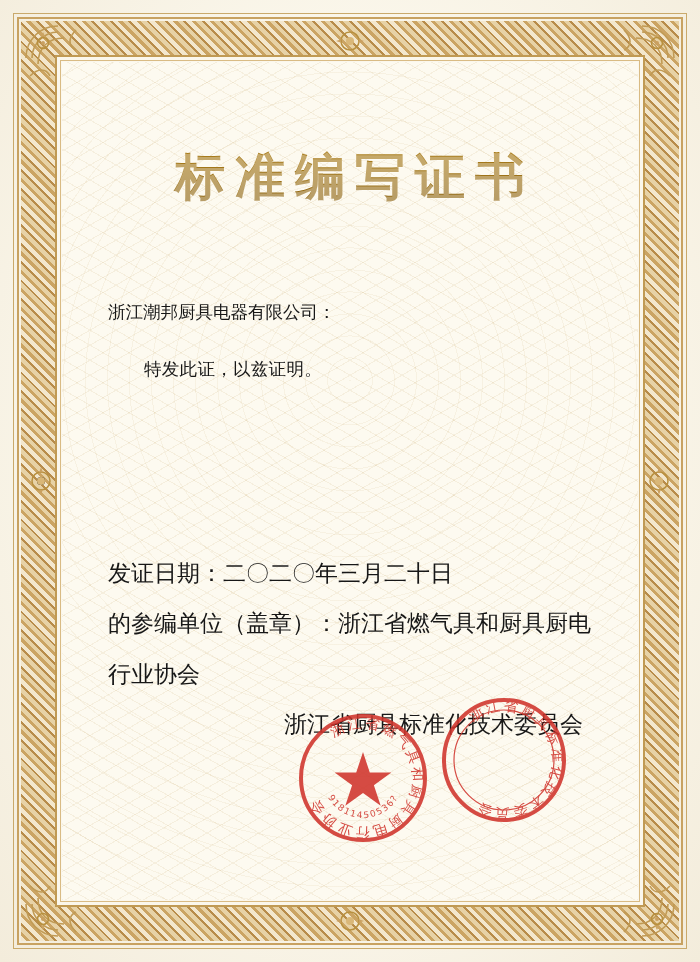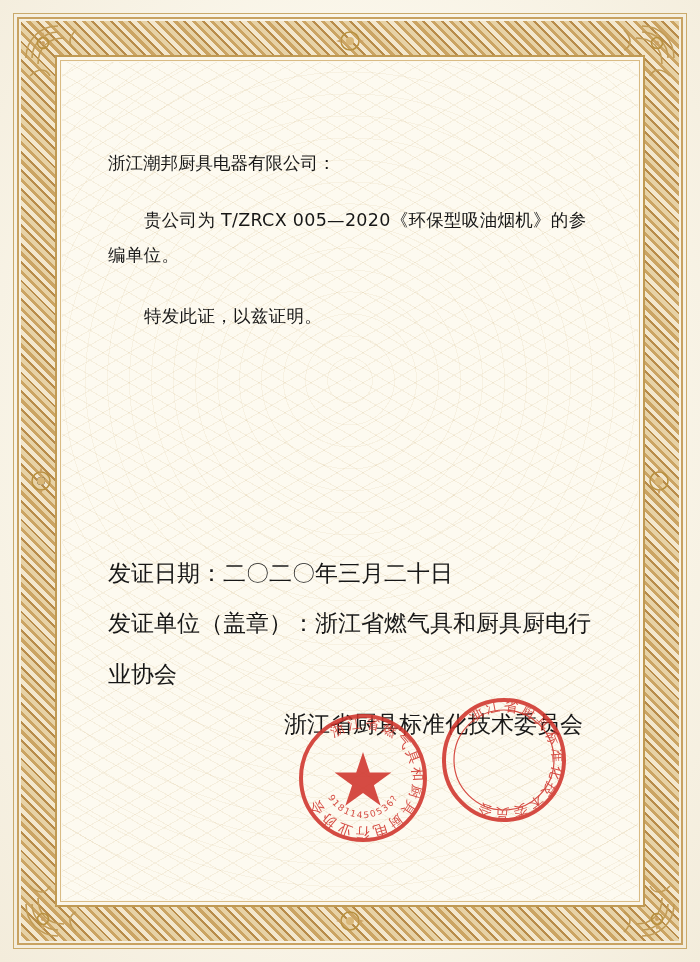--- a/index.html
+++ b/index.html
@@ -301,34 +301,34 @@
     <svg width="30" height="30" viewBox="0 0 30 30">
       <circle cx="15" cy="15" r="9" fill="none" stroke="#b8903f" stroke-width="1.5"></circle>
       <circle cx="15" cy="15" r="4" fill="#d9b778"></circle>
       <path d="M1 15 L7 17 L5.5 15 L7 13 Z" fill="#c9a061"></path>
       <path d="M29 15 L23 17 L24.5 15 L23 13 Z" fill="#c9a061"></path>
     </svg>
   </div>
 
   <div class="content">
 
+    <h1 class="cert-title">标准编写证书</h1>
 
 
     <div class="body-block">
       <p class="salutation">浙江潮邦厨具电器有限公司：</p>
-      <p class="para">贵公司为 T/ZRCX 005—2020《环保型吸油烟机》的参编单位。</p>
       <p class="para closing">特发此证，以兹证明。</p>
     </div>
 
     <div class="sign-block">
       <p class="sign-row">
         <span>发证日期：</span><span>二〇二〇年三月二十日</span>
       </p>
       <p class="sign-row2">
-        <span>发证单位（盖章）：</span><span>浙江省燃气具和厨具厨电行业协会</span>
+        <span>的参编单位（盖章）：</span><span>浙江省燃气具和厨具厨电行业协会</span>
         <span class="issuer-second">浙江省厨具标准化技术委员会</span>
       </p>
     </div>
 
   </div>
 
   <div class="seal seal-left">
     <svg width="132" height="132" viewBox="0 0 132 132">
       <defs>
         <path id="ringL" d="M 66,66 m -50,0 a 50,50 0 1,1 100,0 a 50,50 0 1,1 -100,0"></path>

